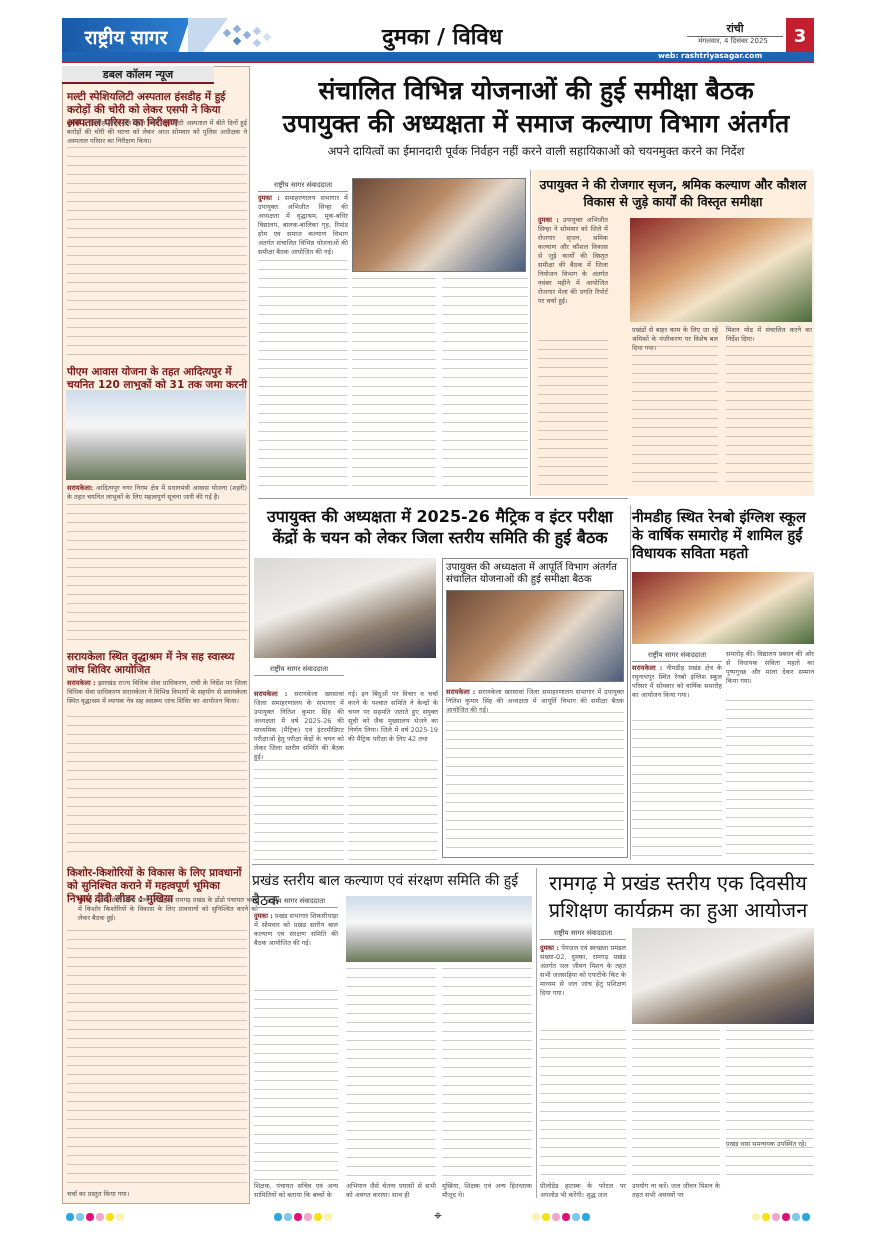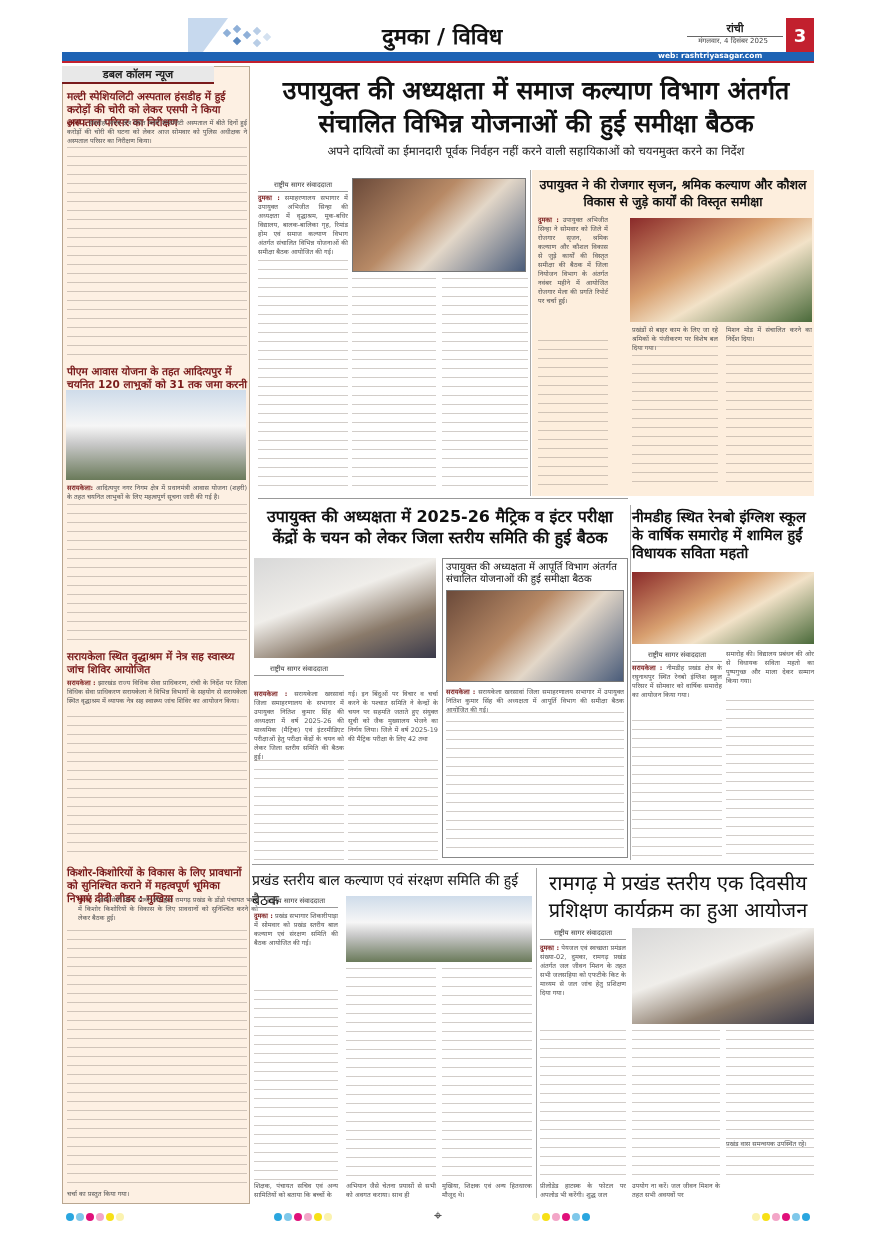--- a/index.html
+++ b/index.html
@@ -41,20 +41,21 @@
 .vr{background:#aaa;width:1px}
 .hr{background:#999;height:1px}
 .reg{left:62px;top:1210px;width:752px;height:14px}
 .reg .dot{position:absolute;top:3px;width:8px;height:8px;border-radius:50%}
 .cross{left:434px;top:1207px;font-size:14px;color:#333}
 </style>
 </head>
 <body>
 
 <div class="abs mast">
+  <div class="brand">राष्ट्रीय सागर</div>
   <div class="wedge"></div>
   <div class="dots">
     <span style="left:4px;top:6px"></span>
       <span style="left:14px;top:2px"></span>
       <span style="left:14px;top:14px;background:#5a88c0"></span>
       <span style="left:24px;top:8px"></span>
       <span style="left:34px;top:4px;background:#b8cde6"></span>
       <span style="left:34px;top:16px;background:#b8cde6"></span>
       <span style="left:44px;top:10px;background:#d4e1f0"></span>
   </div>
@@ -82,22 +83,22 @@
 <div class="abs lhead" style="left:67px;top:650px;width:180px">सरायकेला स्थित वृद्धाश्रम में नेत्र सह स्वास्थ्य जांच शिविर आयोजित</div>
 <div class="abs ltext" style="left:67px;top:679px;width:180px"><b>सरायकेला :</b> <span>झारखंड राज्य विधिक सेवा प्राधिकरण, रांची के निर्देश पर जिला विधिक सेवा प्राधिकरण सरायकेला ने विभिन्न विभागों के सहयोग से सरायकेला स्थित वृद्धाश्रम में व्यापक नेत्र सह स्वास्थ्य जांच शिविर का आयोजन किया।</span></div>
 <div class="abs filler" style="left:67px;top:716px;width:180px;height:144px"></div>
 
 <div class="abs lhead" style="left:67px;top:866px;width:180px">किशोर-किशोरियों के विकास के लिए प्रावधानों को सुनिश्चित कराने में महत्वपूर्ण भूमिका निभाएं दीदी लीडर : मुखिया</div>
 <div class="abs ltext" style="left:78px;top:896px;width:180px"><b>दुमका :</b> <span>स्वयं सेवी संस्था साथी और द्वारा रामगढ़ प्रखंड के डोंडो पंचायत भवन में किशोर किशोरियों के विकास के लिए प्रावधानों को सुनिश्चित करने को लेकर बैठक हुई।</span></div>
 <div class="abs filler" style="left:67px;top:930px;width:180px;height:258px"></div>
 <div class="abs ltext" style="left:67px;top:1190px;width:180px">चर्चा का प्रस्तुत किया गया।</div>
 
 <div class="abs h1">
+  <div>संचालित विभिन्न योजनाओं की हुई समीक्षा बैठक</div>
   <div>उपायुक्त की अध्यक्षता में समाज कल्याण विभाग अंतर्गत</div>
-  <div>संचालित विभिन्न योजनाओं की हुई समीक्षा बैठक</div>
 </div>
 <div class="abs sub">अपने दायित्वों का ईमानदारी पूर्वक निर्वहन नहीं करने वाली सहायिकाओं को चयनमुक्त करने का निर्देश</div>
 <div class="abs byline" style="left:258px;top:180px;width:90px">राष्ट्रीय सागर संवाददाता</div>
 <div class="abs ltext" style="left:258px;top:194px;width:90px"><b>दुमका :</b> <span>समाहरणालय सभागार में उपायुक्त अभिजीत सिन्हा की अध्यक्षता में वृद्धाश्रम, मूक-बधिर विद्यालय, बालक-बालिका गृह, रिमांड होम एवं समाज कल्याण विभाग अंतर्गत संचालित विभिन्न योजनाओं की समीक्षा बैठक आयोजित की गई।</span></div>
 <div class="abs filler" style="left:258px;top:260px;width:90px;height:230px"></div>
 <div class="abs photo" style="left:352px;top:178px;width:174px;height:94px"></div>
 <div class="abs filler" style="left:352px;top:278px;width:84px;height:212px"></div>
 <div class="abs filler" style="left:442px;top:278px;width:86px;height:212px"></div>
 
 <div class="abs box-yellow" style="left:532px;top:170px;width:282px;height:326px"></div>

